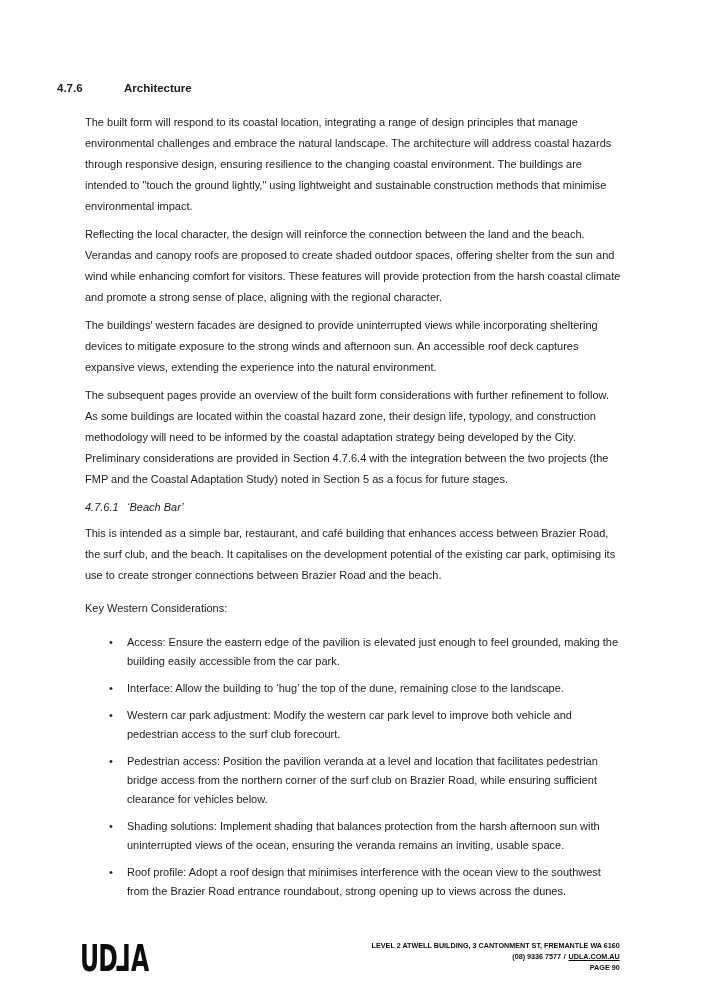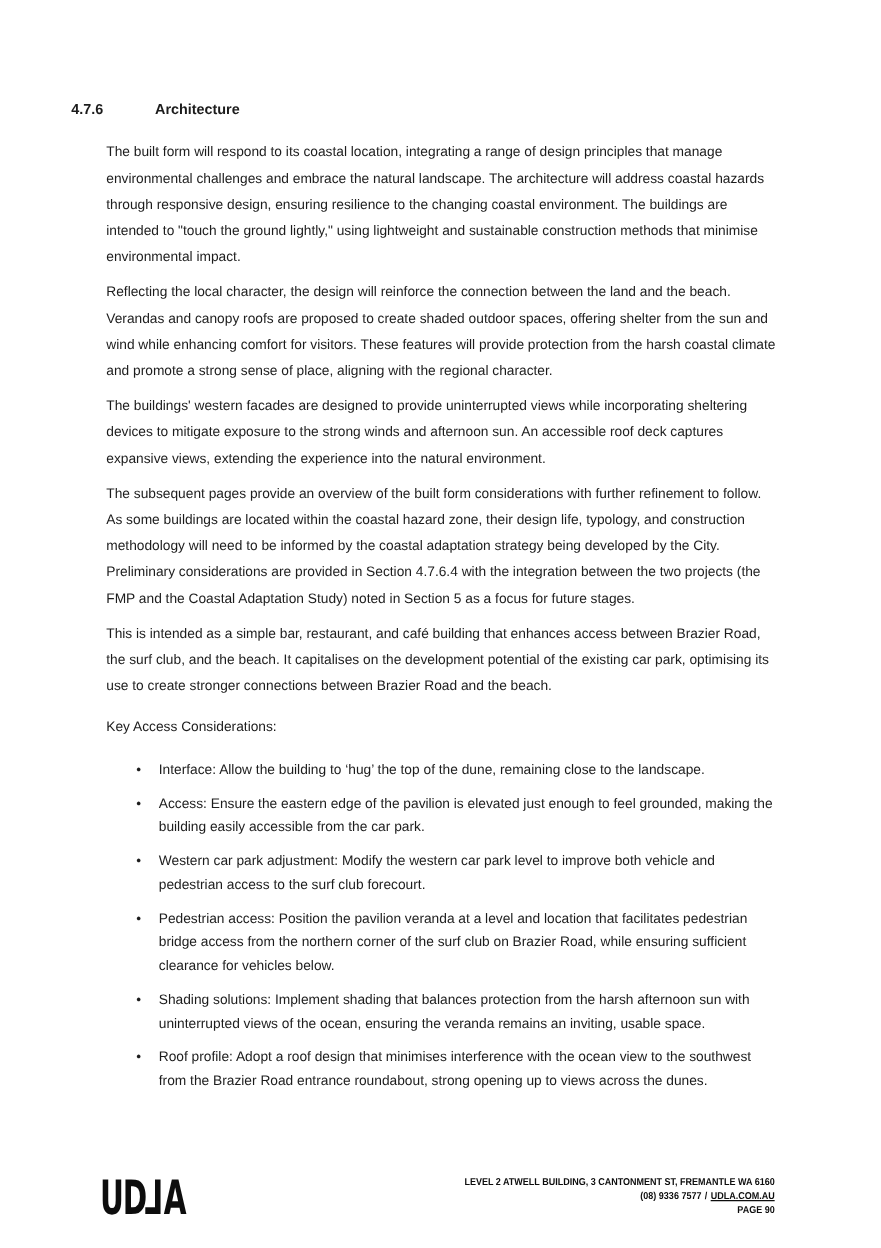--- a/index.html
+++ b/index.html
@@ -100,28 +100,32 @@
     <div class="section-heading">
       <span class="sec-num">4.7.6</span>
       <span class="sec-title">Architecture</span>
     </div>
 
     <p>The built form will respond to its coastal location, integrating a range of design principles that manage environmental challenges and embrace the natural landscape. The architecture will address coastal hazards through responsive design, ensuring resilience to the changing coastal environment. The buildings are intended to "touch the ground lightly," using lightweight and sustainable construction methods that minimise environmental impact.</p>
     <p>Reflecting the local character, the design will reinforce the connection between the land and the beach. Verandas and canopy roofs are proposed to create shaded outdoor spaces, offering shelter from the sun and wind while enhancing comfort for visitors. These features will provide protection from the harsh coastal climate and promote a strong sense of place, aligning with the regional character.</p>
     <p>The buildings' western facades are designed to provide uninterrupted views while incorporating sheltering devices to mitigate exposure to the strong winds and afternoon sun. An accessible roof deck captures expansive views, extending the experience into the natural environment.</p>
     <p>The subsequent pages provide an overview of the built form considerations with further refinement to follow. As some buildings are located within the coastal hazard zone, their design life, typology, and construction methodology will need to be informed by the coastal adaptation strategy being developed by the City. Preliminary considerations are provided in Section 4.7.6.4 with the integration between the two projects (the FMP and the Coastal Adaptation Study) noted in Section 5 as a focus for future stages.</p>
 
+    <div class="subsection-heading">
+      <span class="sub-num">4.7.6.1</span>
+      <span class="sub-title">‘Beach Bar’</span>
+    </div>
 
     <p>This is intended as a simple bar, restaurant, and café building that enhances access between Brazier Road, the surf club, and the beach. It capitalises on the development potential of the existing car park, optimising its use to create stronger connections between Brazier Road and the beach.</p>
 
-    <p class="key-label">Key Access Considerations:</p>
+    <p class="key-label">Key Western Considerations:</p>
 
     <ul class="bullets">
+      <li>Access: Ensure the eastern edge of the pavilion is elevated just enough to feel grounded, making the building easily accessible from the car park.</li>
       <li>Interface: Allow the building to ‘hug’ the top of the dune, remaining close to the landscape.</li>
-      <li>Access: Ensure the eastern edge of the pavilion is elevated just enough to feel grounded, making the building easily accessible from the car park.</li>
       <li>Western car park adjustment: Modify the western car park level to improve both vehicle and pedestrian access to the surf club forecourt.</li>
       <li>Pedestrian access: Position the pavilion veranda at a level and location that facilitates pedestrian bridge access from the northern corner of the surf club on Brazier Road, while ensuring sufficient clearance for vehicles below.</li>
       <li>Shading solutions: Implement shading that balances protection from the harsh afternoon sun with uninterrupted views of the ocean, ensuring the veranda remains an inviting, usable space.</li>
       <li>Roof profile: Adopt a roof design that minimises interference with the ocean view to the southwest from the Brazier Road entrance roundabout, strong opening up to views across the dunes.</li>
     </ul>
 
   </div>
 
   <div class="footer-logo">
     <span>UD</span><span class="mirror">L</span><span>A</span>

